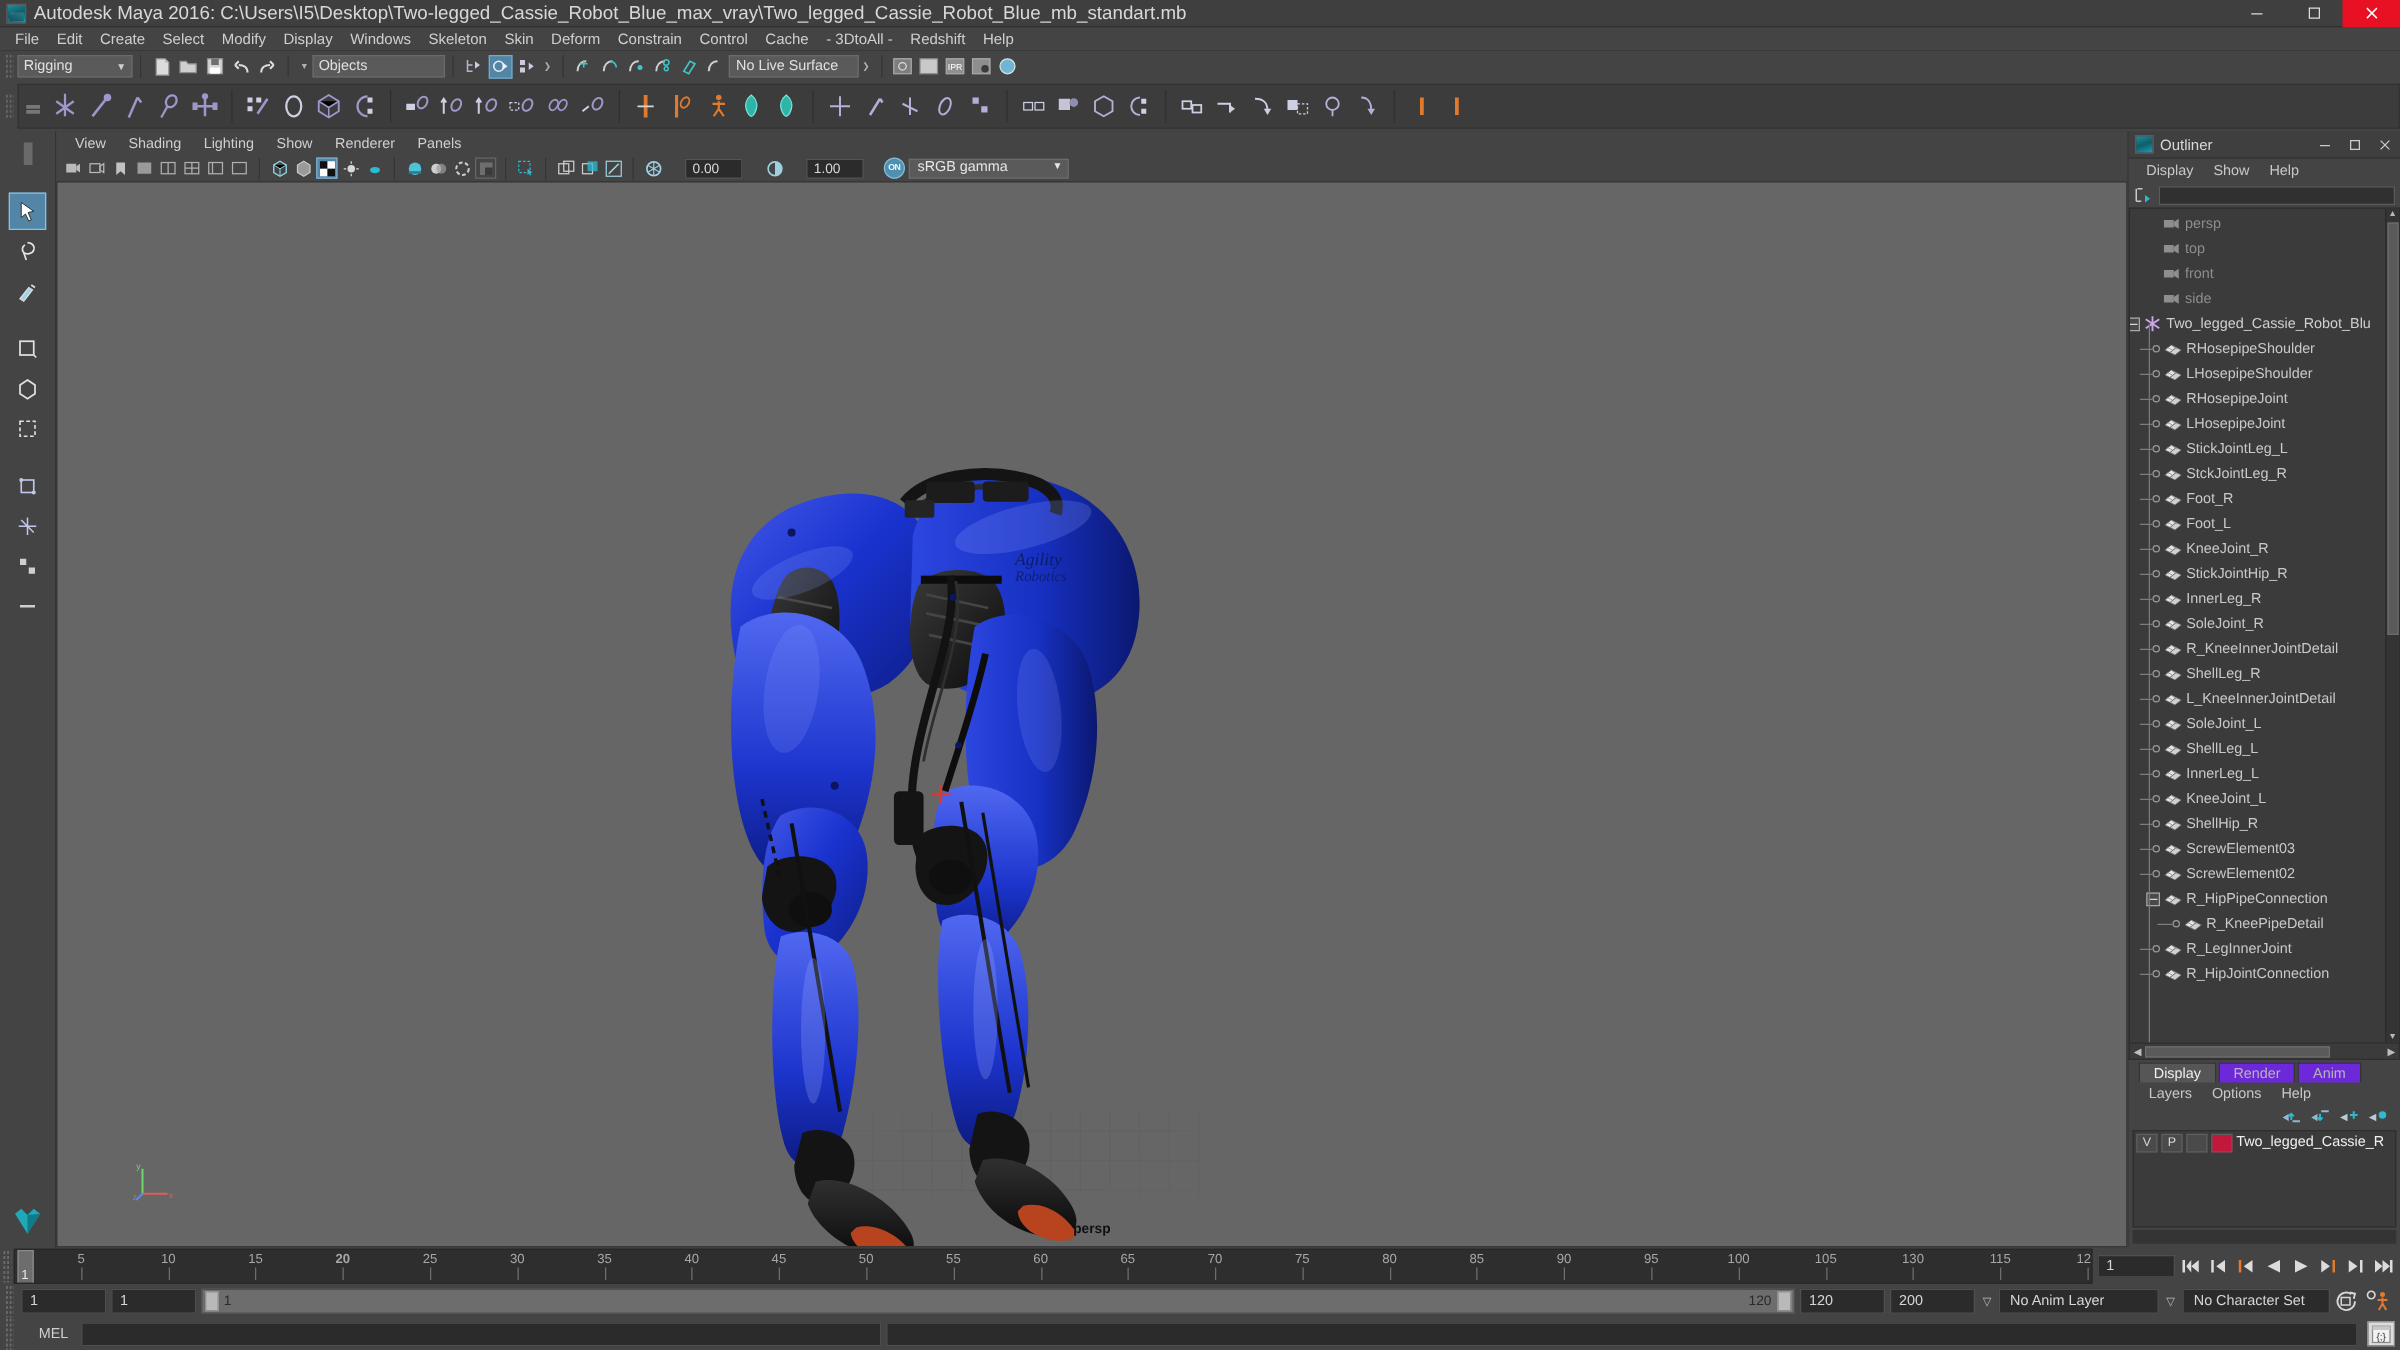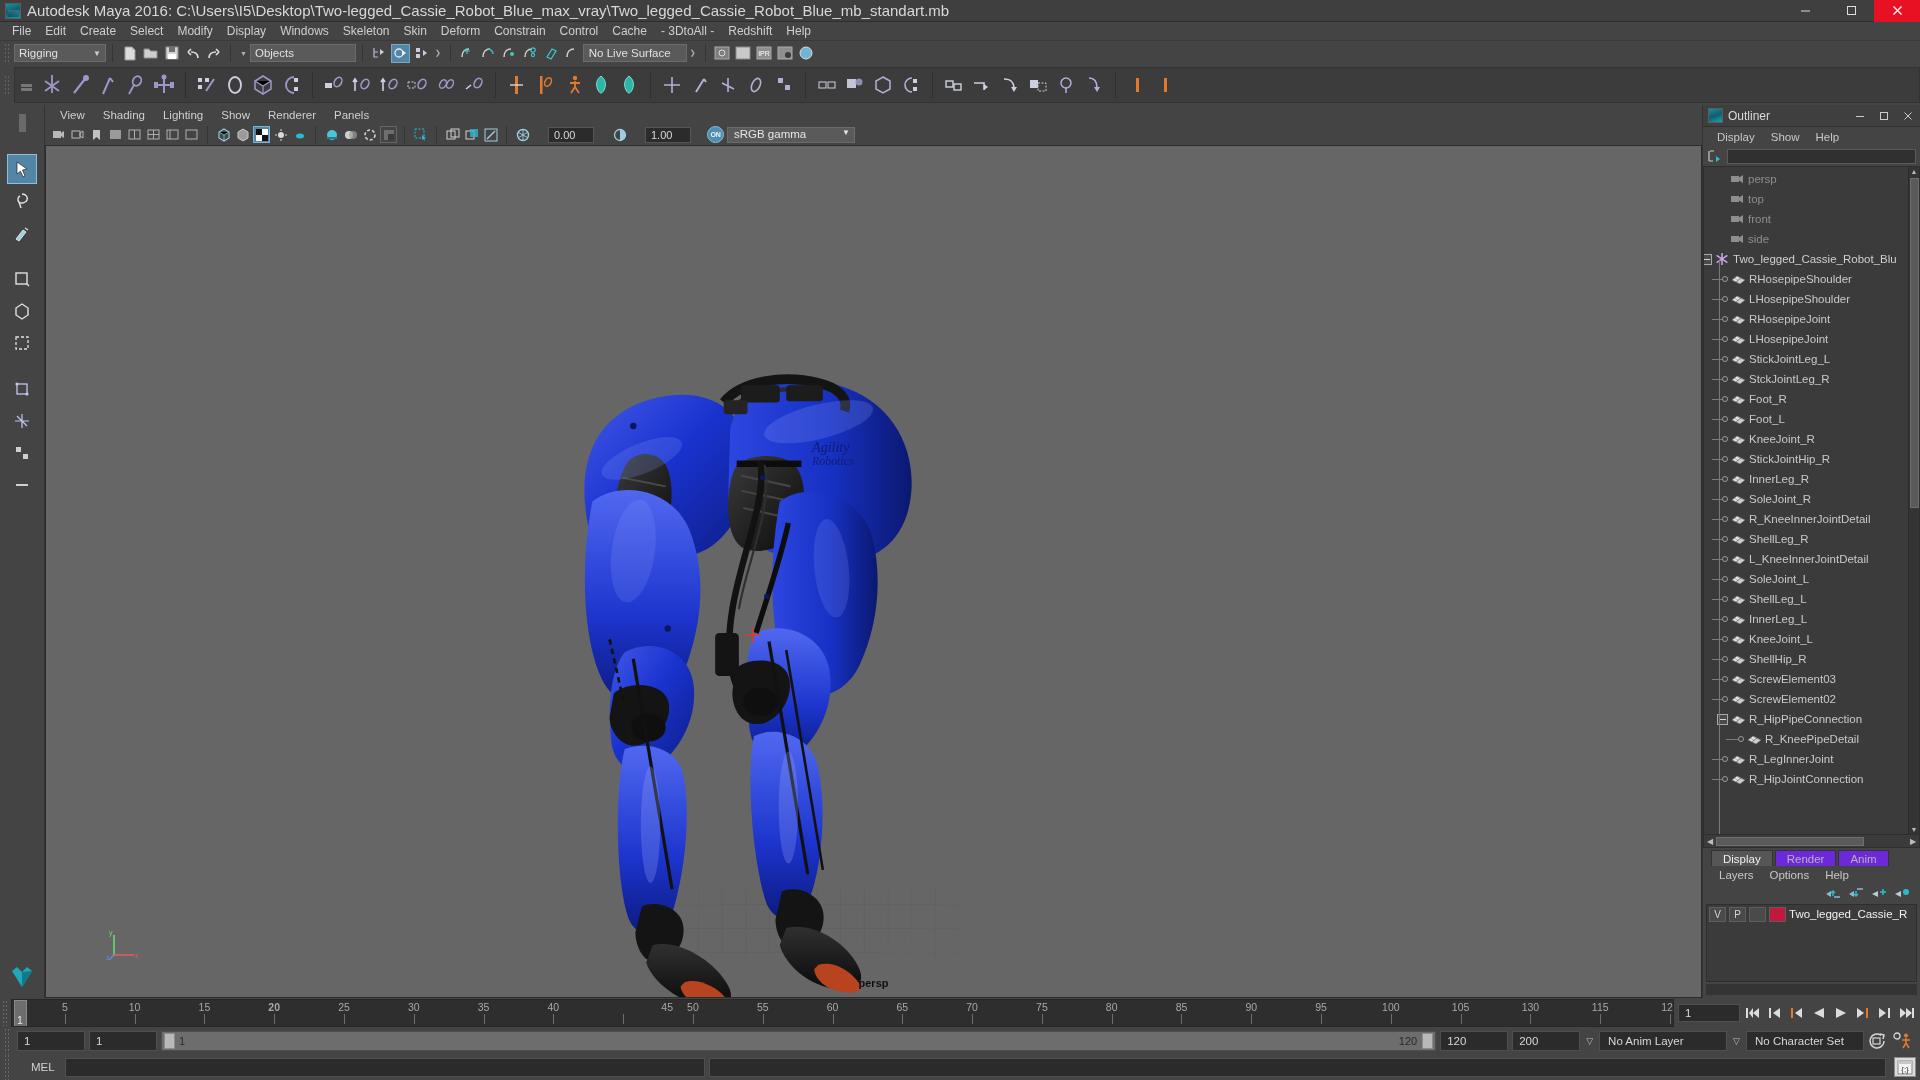--- a/index.html
+++ b/index.html
@@ -1539,21 +1539,21 @@
         <div class="ticklabel" style="left: calc(15.9664% - 3px); font-weight: bold;">20</div>
         <div class="tickmark" style="left: calc(15.9664% - 3px);"></div>
         <div class="ticklabel" style="left: calc(20.1681% - 3px);">25</div>
         <div class="tickmark" style="left: calc(20.1681% - 3px);"></div>
         <div class="ticklabel" style="left: calc(24.3697% - 3px);">30</div>
         <div class="tickmark" style="left: calc(24.3697% - 3px);"></div>
         <div class="ticklabel" style="left: calc(28.5714% - 3px);">35</div>
         <div class="tickmark" style="left: calc(28.5714% - 3px);"></div>
         <div class="ticklabel" style="left: calc(32.7731% - 3px);">40</div>
         <div class="tickmark" style="left: calc(32.7731% - 3px);"></div>
-        <div class="ticklabel" style="left: calc(36.9748% - 3px); margin-left: 44px;">45</div>
+        <div class="ticklabel" style="left: calc(36.9748% - 3px);">45</div>
         <div class="tickmark" style="left: calc(36.9748% - 3px);"></div>
         <div class="ticklabel" style="left: calc(41.1765% - 3px);">50</div>
         <div class="tickmark" style="left: calc(41.1765% - 3px);"></div>
         <div class="ticklabel" style="left: calc(45.3782% - 3px);">55</div>
         <div class="tickmark" style="left: calc(45.3782% - 3px);"></div>
         <div class="ticklabel" style="left: calc(49.5798% - 3px);">60</div>
         <div class="tickmark" style="left: calc(49.5798% - 3px);"></div>
         <div class="ticklabel" style="left: calc(53.7815% - 3px);">65</div>
         <div class="tickmark" style="left: calc(53.7815% - 3px);"></div>
         <div class="ticklabel" style="left: calc(57.9832% - 3px);">70</div>

